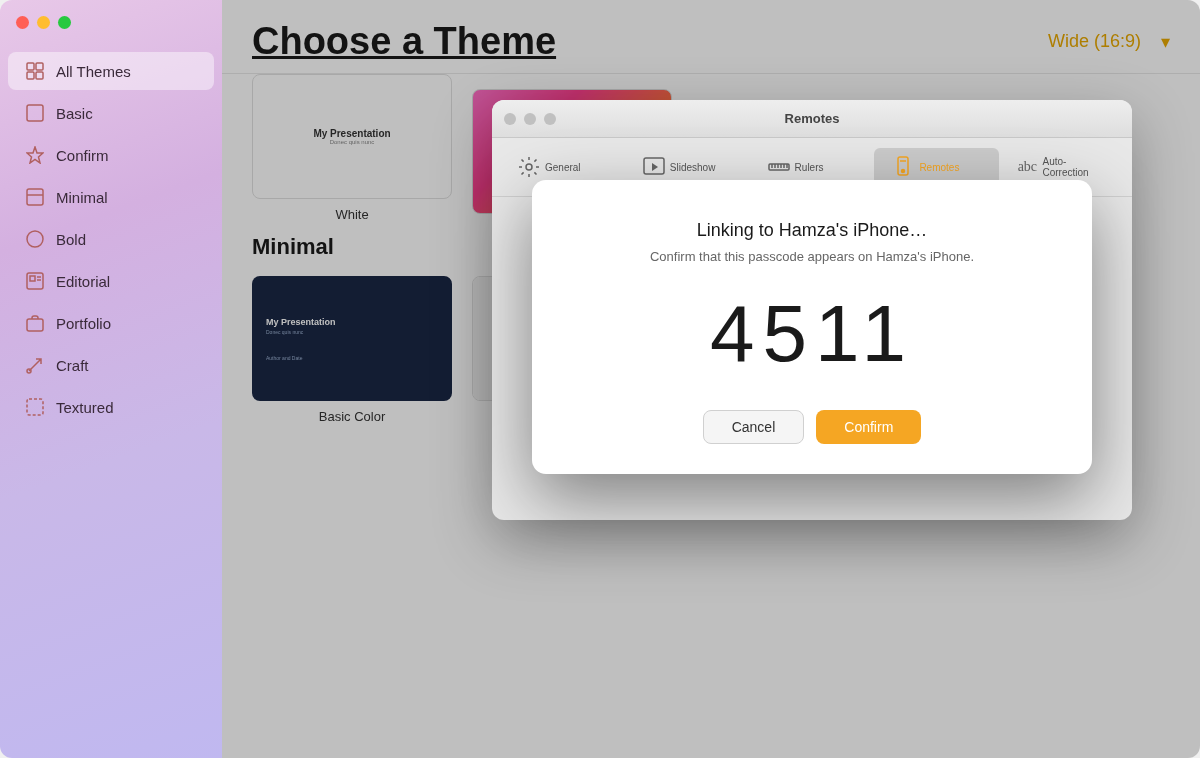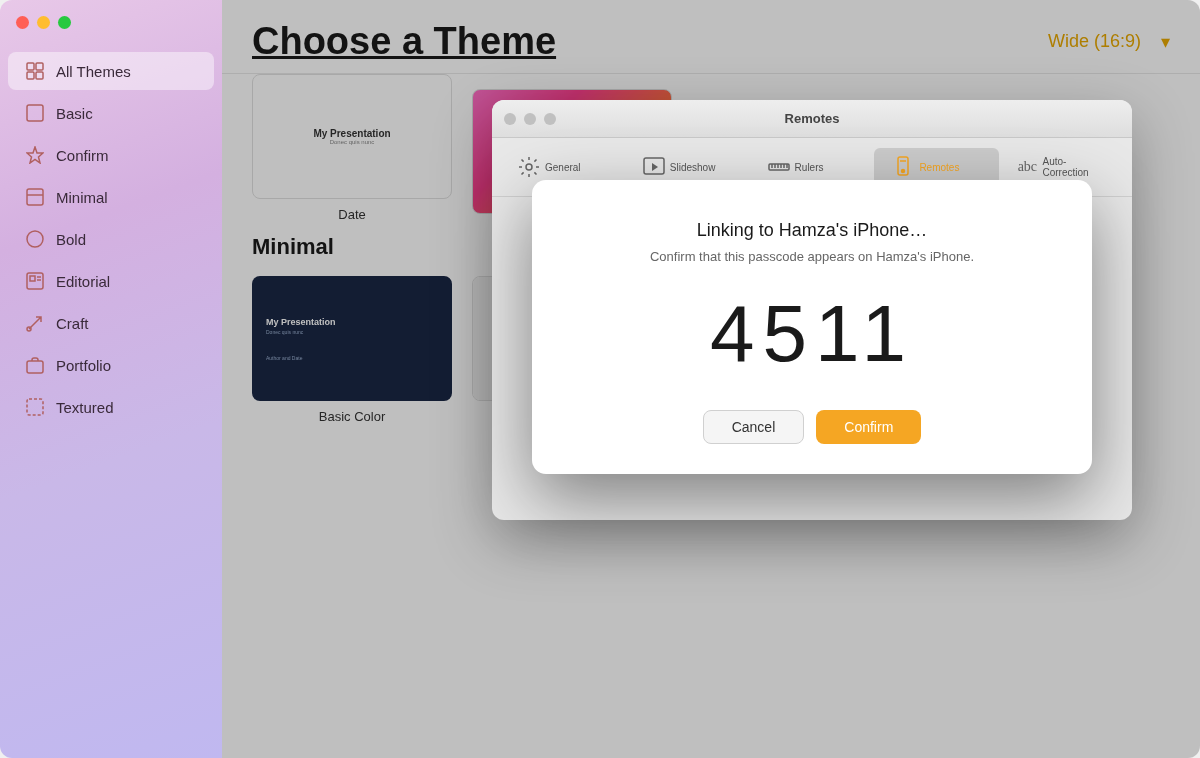--- a/index.html
+++ b/index.html
@@ -460,34 +460,34 @@
           <rect x="4" y="4" width="5" height="5"></rect>
           <line x1="11" y1="5" x2="15" y2="5"></line>
           <line x1="11" y1="8" x2="15" y2="8"></line>
         </svg>
       </span>
       <span>Editorial</span>
     </div>
     <div class="sidebar-item">
       <span class="icon">
         <svg viewBox="0 0 18 18" fill="none" stroke="#b06060" stroke-width="1.5">
+          <rect x="1" y="5" width="16" height="12" rx="2"></rect>
+          <path d="M6 5V4a2 2 0 0 1 2-2h2a2 2 0 0 1 2 2v1"></path>
+        </svg>
+      </span>
+      <span>Portfolio</span>
+    </div>
+    <div class="sidebar-item">
+      <span class="icon">
+        <svg viewBox="0 0 18 18" fill="none" stroke="#b06060" stroke-width="1.5">
           <path d="M3 15 L15 3 M10 3 L15 3 L15 8"></path>
           <circle cx="3" cy="15" r="2"></circle>
         </svg>
       </span>
       <span>Craft</span>
-    </div>
-    <div class="sidebar-item">
-      <span class="icon">
-        <svg viewBox="0 0 18 18" fill="none" stroke="#b06060" stroke-width="1.5">
-          <rect x="1" y="5" width="16" height="12" rx="2"></rect>
-          <path d="M6 5V4a2 2 0 0 1 2-2h2a2 2 0 0 1 2 2v1"></path>
-        </svg>
-      </span>
-      <span>Portfolio</span>
     </div>
     <div class="sidebar-item">
       <span class="icon">
         <svg viewBox="0 0 18 18" fill="none" stroke="#b06060" stroke-width="1.5">
           <rect x="1" y="1" width="16" height="16" rx="2" stroke-dasharray="3,2"></rect>
         </svg>
       </span>
       <span>Textured</span>
     </div>
   </div>
@@ -506,21 +506,21 @@
       <div style="margin-bottom: 12px;">
         <div style="display:flex; gap:20px; align-items:flex-end;">
 
           <div class="theme-card" style="margin-top:-20px;">
             <div class="theme-thumbnail thumb-white">
               <div class="thumb-white-inner">
                 <div class="t1">My Presentation</div>
                 <div class="t2">Donec quis nunc</div>
               </div>
             </div>
-            <div class="theme-name">Date</div>
+            <div class="theme-name">White</div>
           </div>
 
           <div class="theme-card" style="margin-top:-20px; overflow:hidden;">
             <div class="theme-thumbnail" style="background: linear-gradient(135deg, #ff70c8, #ff4090, #ff7040, #e030a0);"></div>
           </div>
         </div>
       </div>
 
       <div>
         <div class="section-label">Minimal</div>

